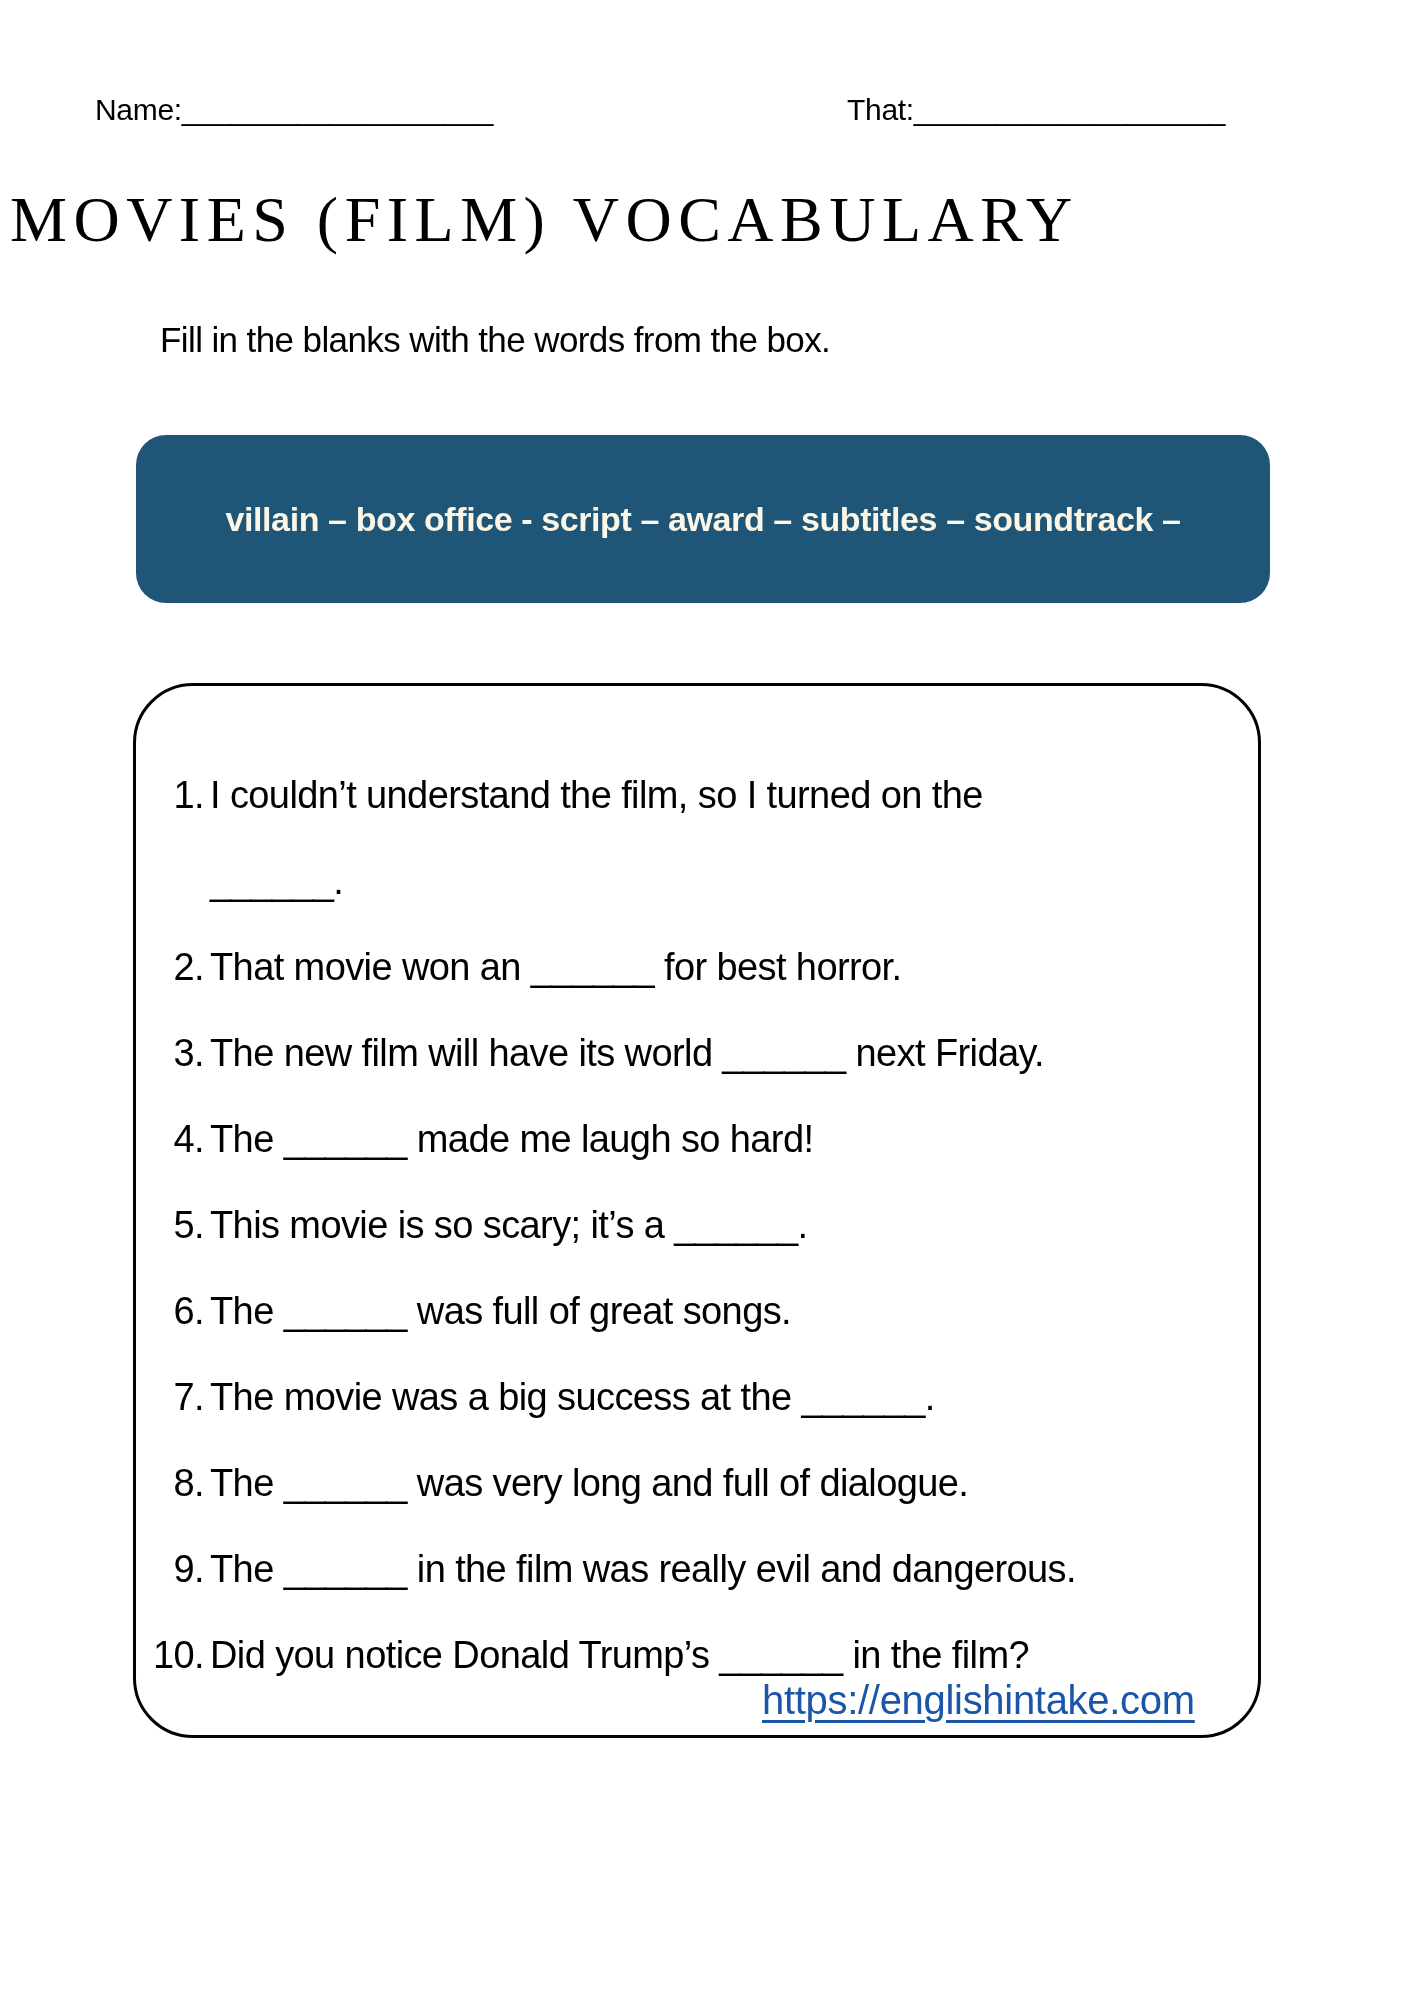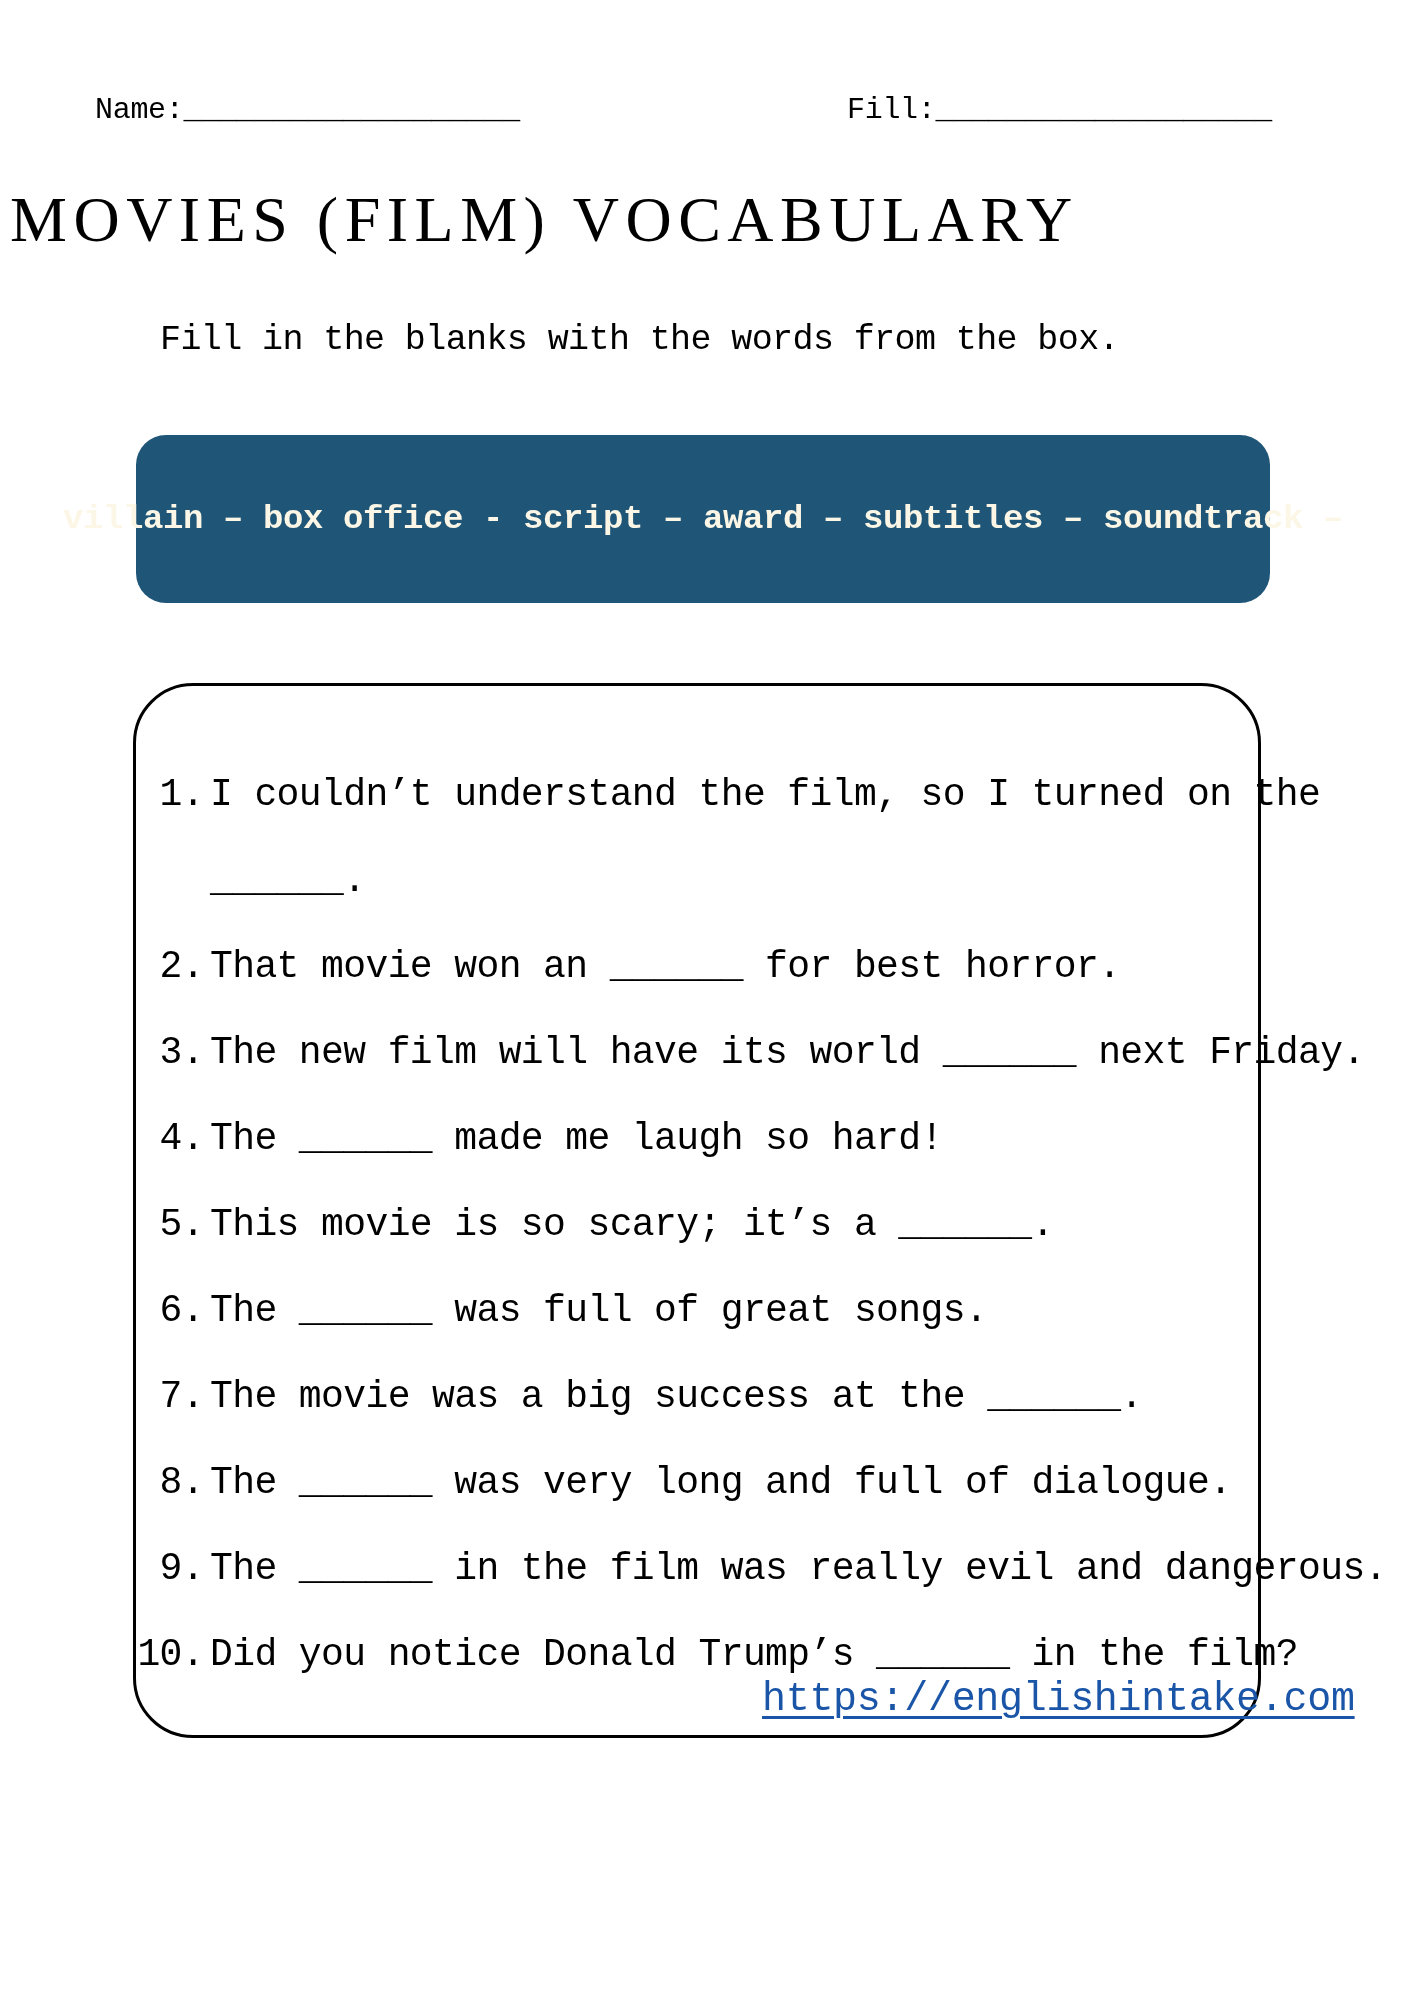--- a/index.html
+++ b/index.html
@@ -1,17 +1,17 @@
 <!DOCTYPE html>
 <html><head>
 <meta charset="utf-8">
 <style>
   html, body { margin: 0; padding: 0; background: #ffffff; }
   body { width: 1414px; height: 2000px; position: relative; overflow: hidden; color: #000; }
-  .sans { font-family: Liberation Mono, monospace; }
+  .sans { font-family: Liberation Sans, sans-serif; }
   .abs { position: absolute; white-space: nowrap; }
 
   .name-line { left: 95px; top: 92px; font-size: 30px; line-height: 36px; letter-spacing: -0.3px; }
   .date-line { left: 847px; top: 92px; font-size: 30px; line-height: 36px; letter-spacing: -0.3px; }
 
   .title { left: 0; width: 1414px; top: 182px; text-align: left;
            font-family: "Liberation Serif", "DejaVu Serif", serif;
            font-size: 64px; line-height: 76px; letter-spacing: 6.5px; padding-left: 10px; box-sizing: border-box; }
 
   .instruction { left: 160px; top: 318px; font-size: 35px; line-height: 44px; letter-spacing: -0.6px; }
@@ -29,21 +29,21 @@
   .item .num-wrap { position: absolute; left: 0; width: 204px; text-align: right; }
   .item .text { position: absolute; left: 210px; }
 
   .link { left: 762px; top: 1676px; font-size: 40px; line-height: 48px; color: #1a55a8;
           text-decoration: underline; text-decoration-thickness: 3px; text-underline-offset: 6px; letter-spacing: -0.3px; }
 </style>
 </head>
 <body>
 
 <div class="abs sans name-line">Name:___________________</div>
-<div class="abs sans date-line">Fill:___________________</div>
+<div class="abs sans date-line">That:___________________</div>
 
 <div class="abs title">MOVIES (FILM) VOCABULARY</div>
 
 <div class="abs sans instruction">Fill in the blanks with the words from the box.</div>
 
 <div class="word-box sans">
   <div class="line">villain – box office - script – award – subtitles – soundtrack –</div>
 </div>
 
 <div class="exercise-box"></div>

